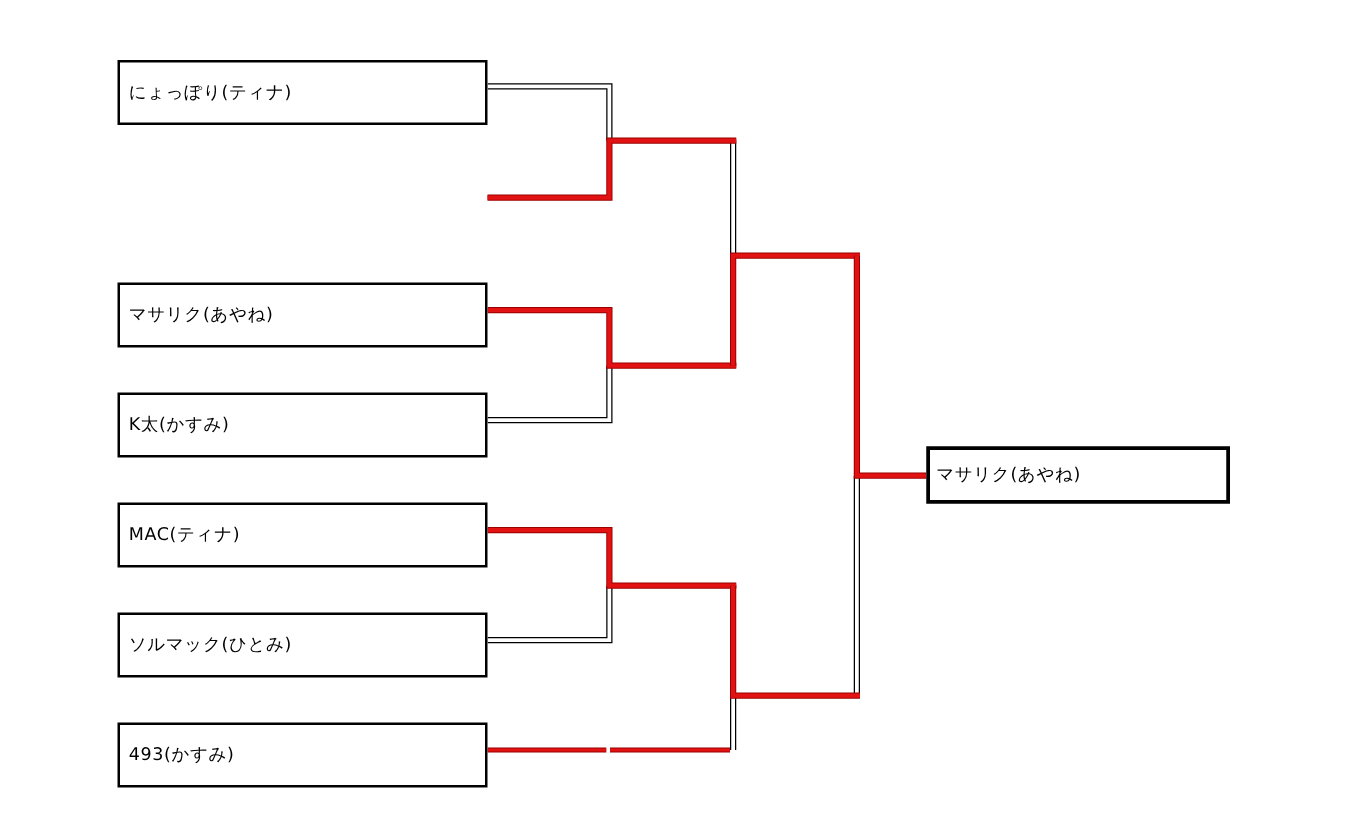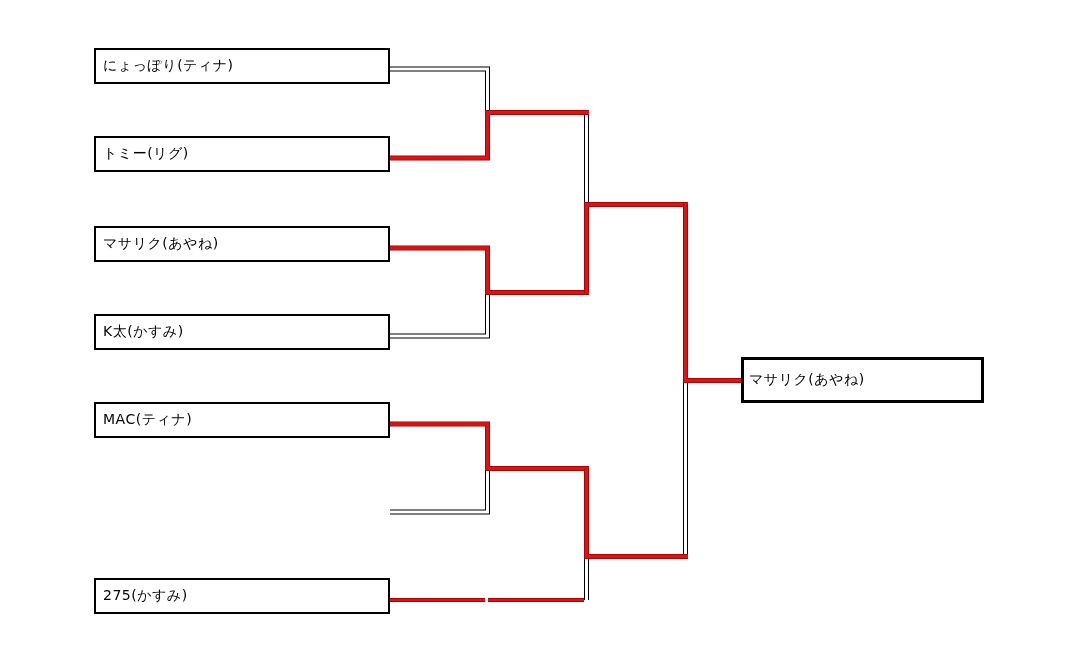--- a/index.html
+++ b/index.html
@@ -9,21 +9,21 @@
   }
   .stage{
     position:relative;
     width:1079px;height:668px;
     background:var(--background,#ffffff);
     overflow:hidden;
   }
   .stage svg{position:absolute;left:0;top:0;}
   .pbox{
     position:absolute;
-    left:94px;width:296px;height:36px;
+    left:94px;width:296px;height:52px;
     box-sizing:border-box;
     border:2px solid var(--box-border,#000);
     background:#fff;
     display:flex;align-items:center;
     padding-left:7px;
     font-size:14px;
     color:var(--text,#000);
     letter-spacing:0.5px;
     white-space:nowrap;
   }
@@ -105,33 +105,33 @@
       <g>
         <path class="win-edge" d="M685.5 204.5 V380.5 H742"></path>
         <path class="win-core" d="M685.5 204.5 V380.5 H742"></path>
       </g>
     </g>
   </svg>
 
   <div class="pbox" style="top:48px">
     <span>にょっぽり(ティナ)</span>
   </div>
-  <div class="pbox" style="top:136px">
-    <span>トミー(リグ)</span>
-  </div>
   <div class="pbox" style="top:226px">
     <span>マサリク(あやね)</span>
   </div>
   <div class="pbox" style="top:402px">
     <span>MAC(ティナ)</span>
   </div>
   <div class="pbox" style="top:314px">
     <span>K太(かすみ)</span>
   </div>
+  <div class="pbox" style="top:490px">
+    <span>ソルマック(ひとみ)</span>
+  </div>
   <div class="pbox" style="top:578px">
-    <span>275(かすみ)</span>
+    <span>493(かすみ)</span>
   </div>
 
   <div class="pbox champion">
     <span>マサリク(あやね)</span>
   </div>
 
 </div>
 
 </body></html>

